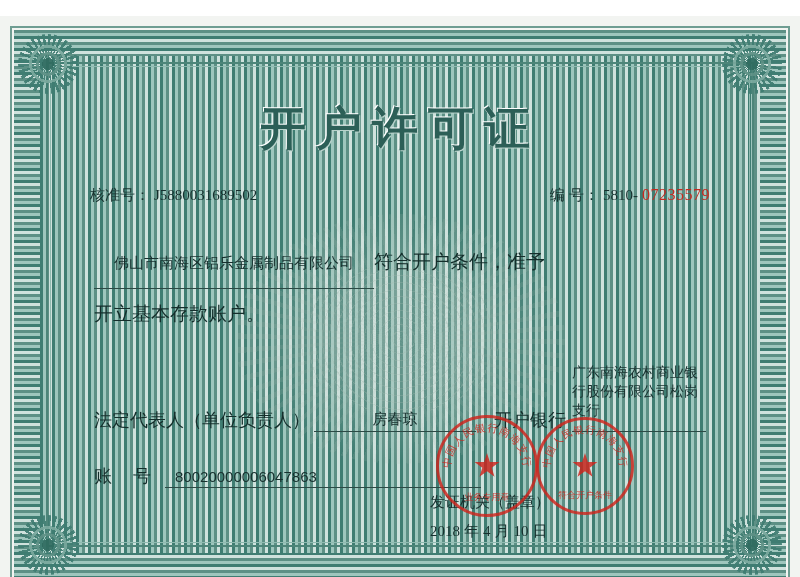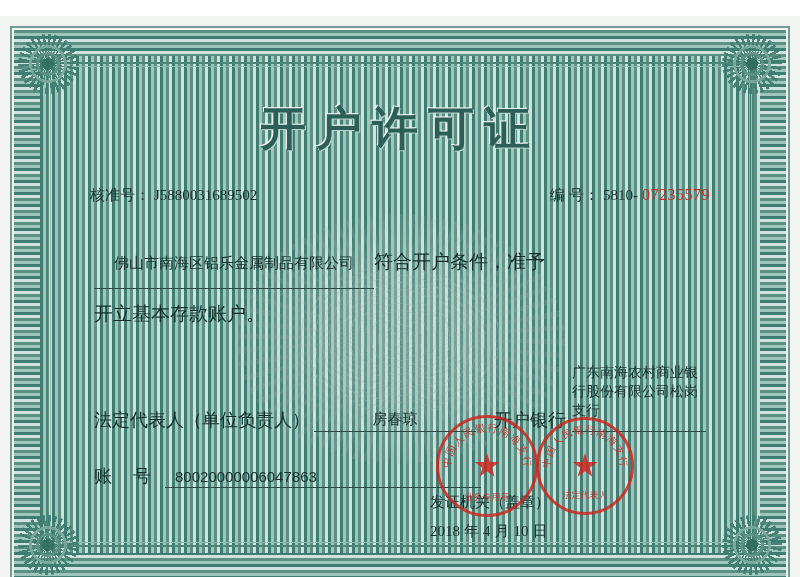--- a/index.html
+++ b/index.html
@@ -394,16 +394,16 @@
       <svg viewBox="0 0 100 100">
         <defs>
           <path id="arcR" d="M 12,52 A 38,38 0 0 1 88,52"></path>
         </defs>
         <text>
           <textPath href="#arcR" startOffset="50%" text-anchor="middle">中国人民银行南海支行</textPath>
         </text>
       </svg>
     </div>
     <div class="star"></div>
-    <div class="bottom-text">法定代表人</div>
+    <div class="bottom-text">符合开户条件</div>
   </div>
 
 </div>
 
 </body></html>

